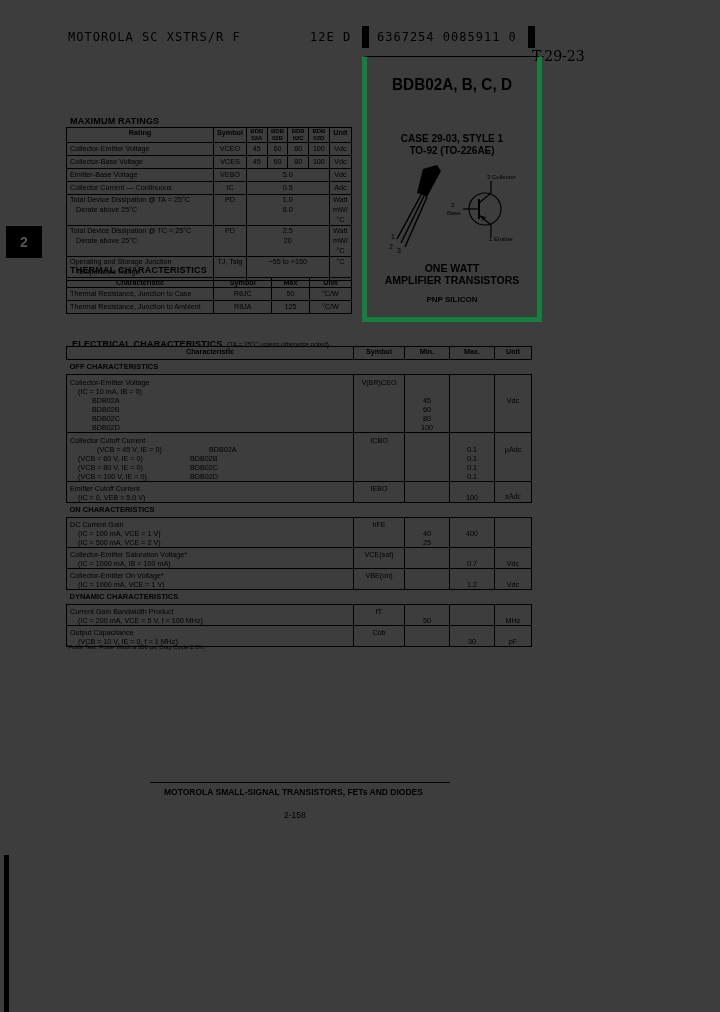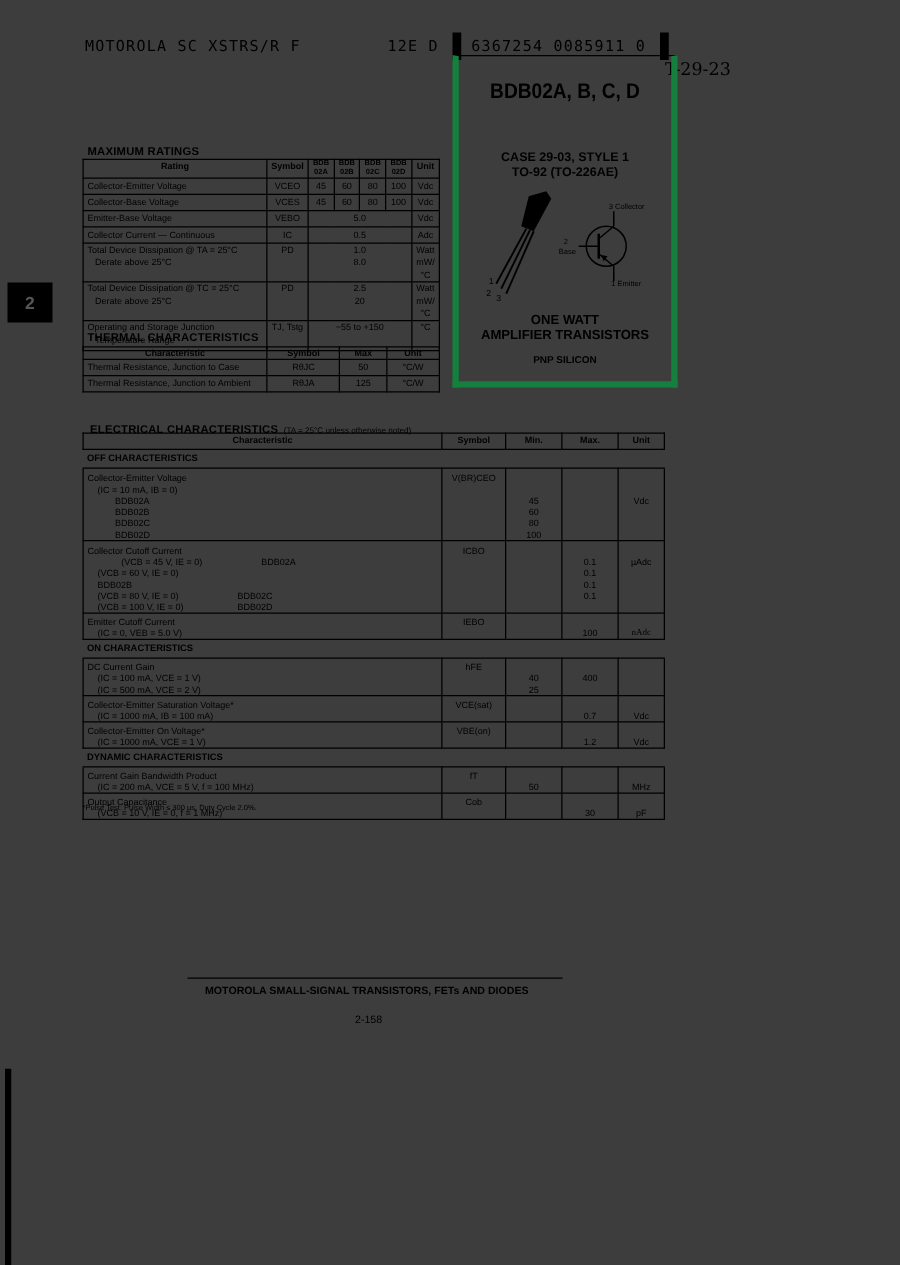--- a/index.html
+++ b/index.html
@@ -4,21 +4,21 @@
 <style>
   html, body { margin: 0; padding: 0; }
   body {
     width: 720px; height: 1012px; background: #3d3d3d; position: relative;
     overflow: hidden; font-family: "Liberation Sans", sans-serif; color: #000;
   }
   .abs { position: absolute; }
   .hdr { font-family: "DejaVu Sans Mono", monospace; font-size: 12px; letter-spacing: 1px; top: 30px; }
   .blk { background: #000; }
   .handwrite { font-family: "DejaVu Serif", serif; font-size: 14px; top: 48px; left: 532px; }
-  .pn-box { left: 362px; top: 44px; width: 170px; height: 260px; border: 5px solid #15803d; border-top: 1px solid #000; }
+  .pn-box { left: 362px; top: 56px; width: 170px; height: 260px; border: 5px solid #15803d; border-top: 1px solid #000; }
   .pn-title { position: absolute; left: 0; right: 0; top: 18px; text-align: center; font-weight: bold; font-size: 17px; font-family: "Liberation Sans", sans-serif; transform: scaleX(0.9); }
   .pn-case { position: absolute; left: 0; right: 0; top: 76px; text-align: center; font-weight: bold; font-size: 10px; line-height: 12px; }
   .pn-onewatt { position: absolute; left: 0; right: 0; top: 205px; text-align: center; font-weight: bold; font-size: 10.5px; line-height: 12px; }
   .pn-pnp { position: absolute; left: 0; right: 0; top: 238px; text-align: center; font-weight: bold; font-size: 8px; }
   .sec { font-weight: bold; font-size: 9px; letter-spacing: 0.2px; }
   table { border-collapse: collapse; font-size: 7.2px; }
   td, th { border: 1px solid #000; padding: 0 3px; font-weight: normal; vertical-align: top; }
   th { text-align: center; font-weight: bold; }
   .c { text-align: center; }
   .mr td { height: 12px; line-height: 11px; }
@@ -224,21 +224,21 @@
     <td></td>
     <td class="c" style="padding-top:21px;">Vdc</td>
   </tr>
   <tr>
     <td style="padding-top:3px;">
       <div>Collector Cutoff Current</div>
       <div style="display:flex;padding-left:8px;margin-left:19px;">
             <span style="width:112px;">(VCB = 45 V, IE = 0)</span>
             <span>BDB02A</span>
           </div>
-      <div style="display:flex;padding-left:8px;flex-direction:column;">
+      <div style="display:flex;padding-left:8px;">
             <span style="width:112px;">(VCB = 60 V, IE = 0)</span>
             <span>BDB02B</span>
           </div>
       <div style="display:flex;padding-left:8px;">
             <span style="width:112px;">(VCB = 80 V, IE = 0)</span>
             <span>BDB02C</span>
           </div>
       <div style="display:flex;padding-left:8px;">
             <span style="width:112px;">(VCB = 100 V, IE = 0)</span>
             <span>BDB02D</span>

